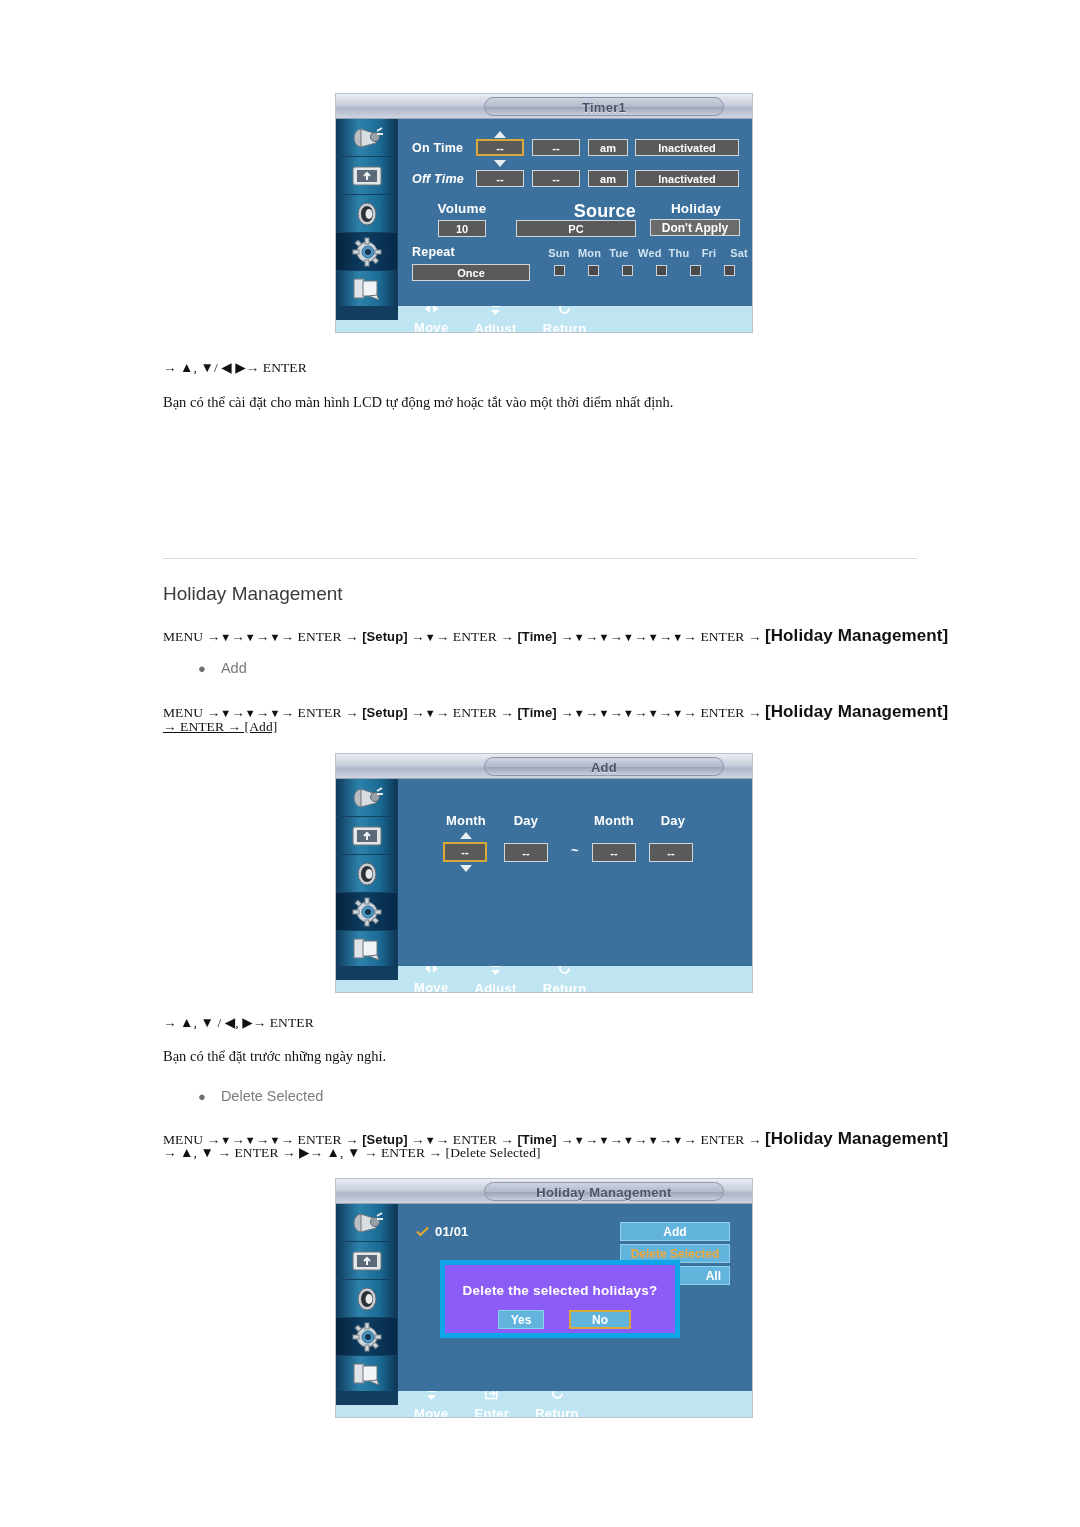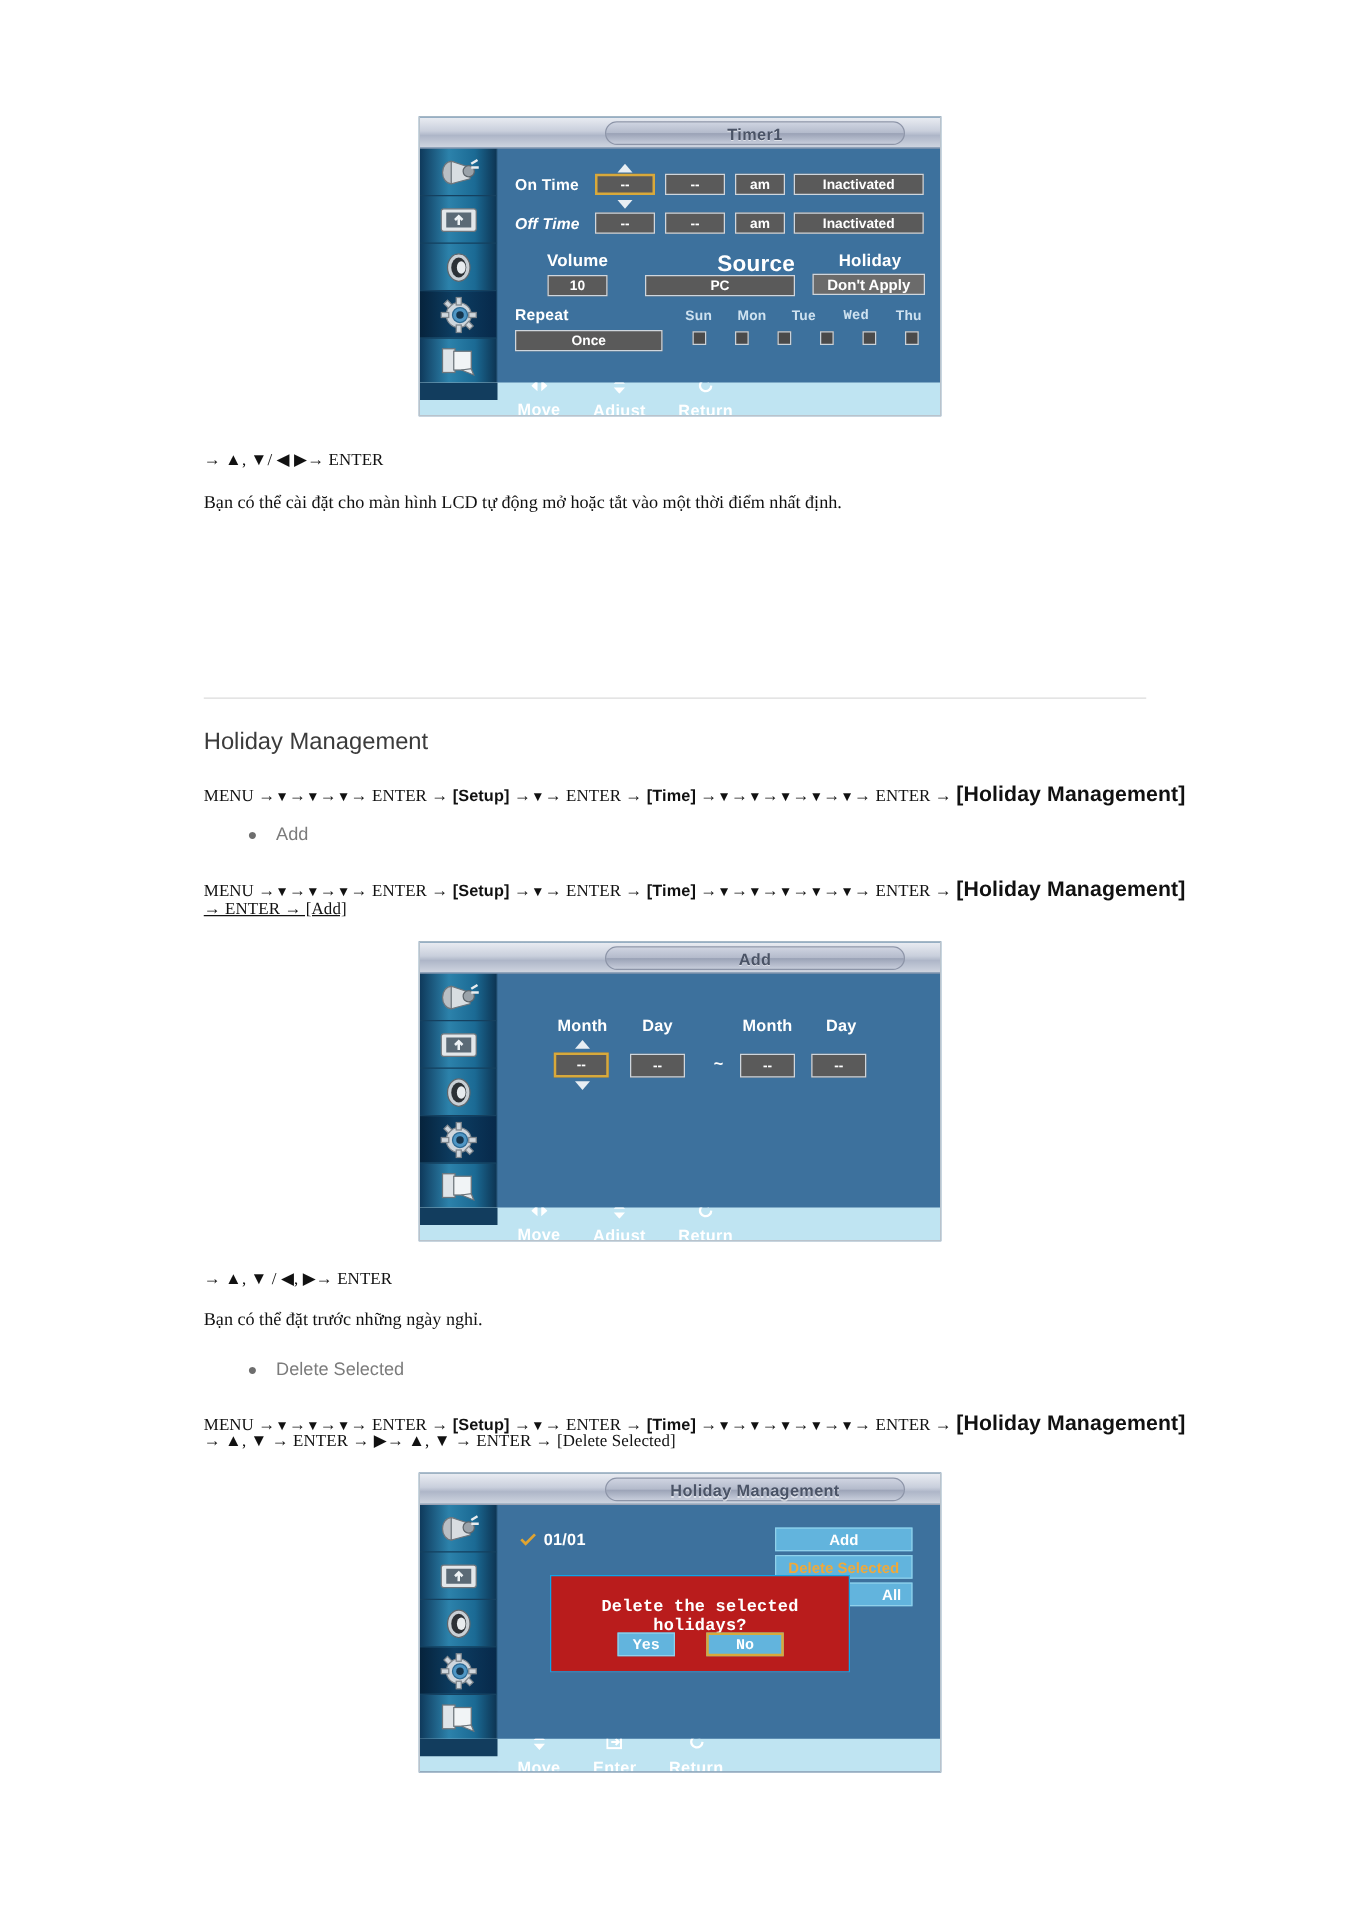--- a/index.html
+++ b/index.html
@@ -155,23 +155,22 @@
     background:#62b4dd; border:1px solid #8fd0ea;
     color:#ffffff; font-size:12px; font-weight:bold;
     display:flex;align-items:center;justify-content:center;
     height:19px;
   }
   .btn-blue.sel { color:#f0a93a; }
   .btn-blue.focus { border:2px solid #d8a93b; }
 
   .modal {
     position:absolute;
-    background:#b91c1c;
-    border:1px solid #0ea5e9;
-    font-family:Liberation Mono, monospace;
+    background:#8b5cf6;
+    border:5px solid #0ea5e9;
   }
   .modal-msg {
     color:#ffffff; font-size:13.5px; font-weight:bold;
     text-align:center; letter-spacing:.2px;
   }
 
   svg { display:block; }
 </style>
 </head>
 <body>
@@ -263,25 +262,25 @@
 
       <div class="lbl" style="position:absolute;left:120px;top:82px;width:118px;text-align:right;font-size:18px;">Source</div>
       <div class="field" style="position:absolute;left:118px;top:101px;width:120px;">PC</div>
 
       <div class="lbl" style="position:absolute;left:252px;top:82px;width:92px;text-align:center;font-size:13.5px;">Holiday</div>
       <div class="field light" style="position:absolute;left:252px;top:100px;width:90px;font-size:12px;">Don't Apply</div>
 
       <div class="lbl" style="position:absolute;left:14px;top:126px;">Repeat</div>
       <div class="field" style="position:absolute;left:14px;top:145px;width:118px;">Once</div>
 
-      <div style="position:absolute;left:150px;top:128px;display:flex;gap:20px;">
+      <div style="position:absolute;left:150px;top:128px;display:flex;gap:8px;">
         <div class="lbl" style="width:22px;text-align:center;font-size:11px;color:#cfe2f0;">Sun</div>
         <div class="lbl" style="width:22px;text-align:center;font-size:11px;color:#cfe2f0;">Mon</div>
         <div class="lbl" style="width:22px;text-align:center;font-size:11px;color:#cfe2f0;">Tue</div>
-        <div class="lbl" style="width:22px;text-align:center;font-size:11px;color:#cfe2f0;font-family:Liberation Mono, monospace;">Wed</div>
+        <div class="lbl" style="width:22px;text-align:center;font-size:11px;color:#cfe2f0;">Wed</div>
         <div class="lbl" style="width:22px;text-align:center;font-size:11px;color:#cfe2f0;">Thu</div>
         <div class="lbl" style="width:22px;text-align:center;font-size:11px;color:#cfe2f0;">Fri</div>
         <div class="lbl" style="width:22px;text-align:center;font-size:11px;color:#cfe2f0;">Sat</div>
       </div>
       <div style="position:absolute;left:150px;top:146px;display:flex;gap:12px;">
         <div style="width:22px;display:flex;justify-content:center;">
             <div class="chk"></div>
           </div>
         <div style="width:22px;display:flex;justify-content:center;">
             <div class="chk"></div>

